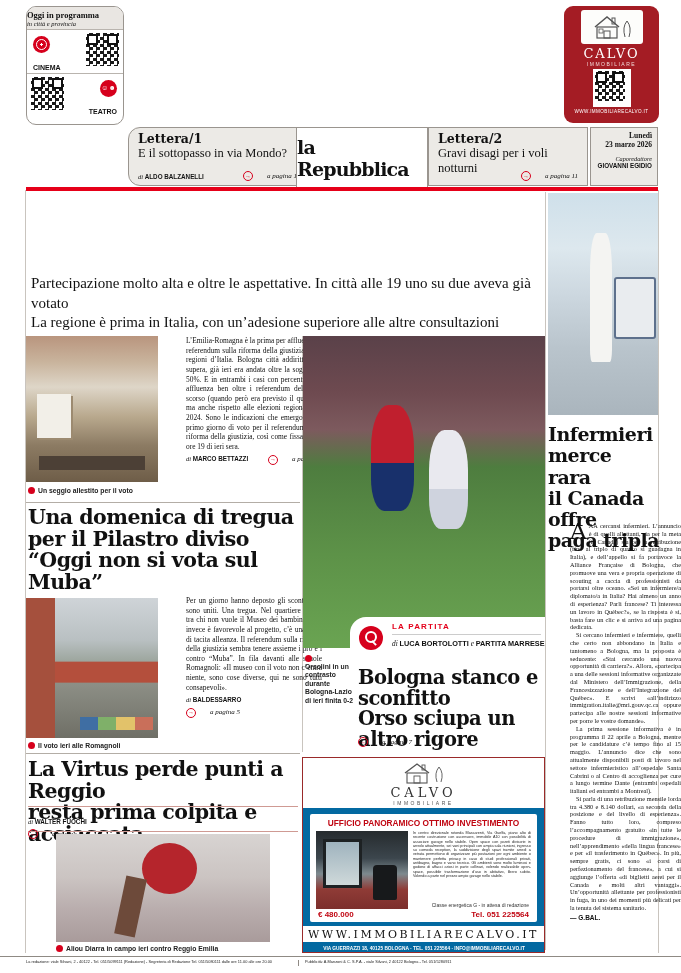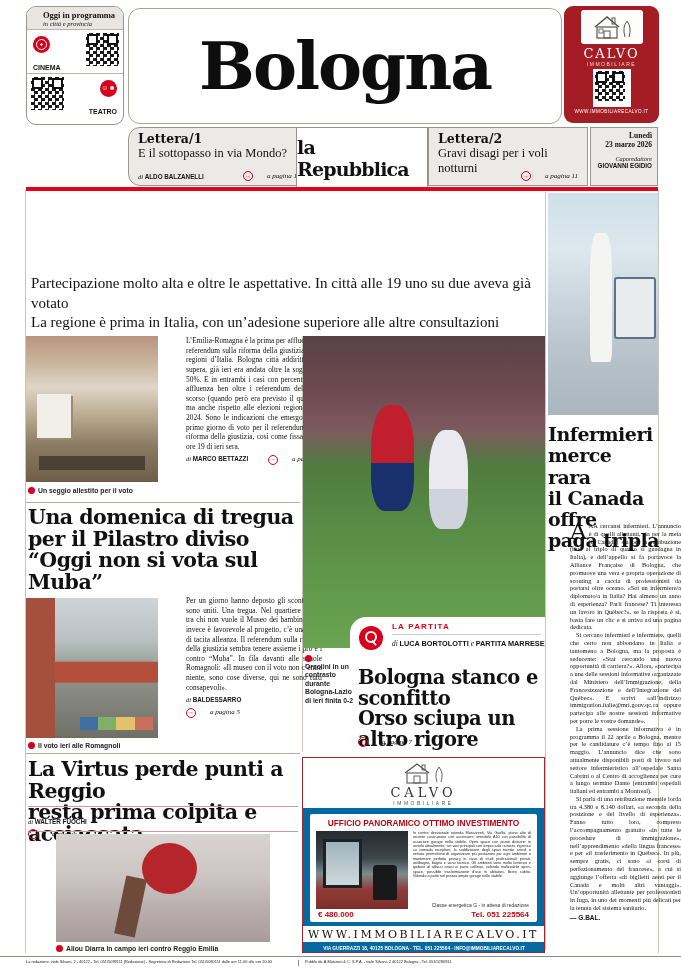--- a/index.html
+++ b/index.html
@@ -5,21 +5,21 @@
   html,body{margin:0;padding:0;background:#fff;}
   #paper{position:relative;width:681px;height:973px;background:#ffffff;overflow:hidden;
          font-family:"Liberation Serif",serif;color:#111;}
   .abs{position:absolute;}
   .pre{white-space:pre-line;}
   .just{text-align:justify;margin-left:22px;}
 
   
   .roundbox{border:1.5px solid #9a958f;border-radius:10px;background:#fff;}
   .program-box{left:26px;top:6px;width:96px;height:117px;overflow:hidden;}
-  .program-head{background:#e9e6e2;padding:3px 6px 2px 16px;border-bottom:1px solid #b9b4ae;}
+  .program-head{background:#e9e6e2;padding:3px 6px 2px 0;border-bottom:1px solid #b9b4ae;}
   .program-title{font-weight:bold;font-size:8.5px;}
   .program-sub{font-style:italic;font-size:6.5px;}
   .prog-row{position:relative;height:43px;}
   .prog-row + .prog-row{border-top:1px solid #b9b4ae;}
   .redcircle{position:absolute;width:17px;height:17px;border-radius:50%;background:#d6001c;
              display:flex;align-items:center;justify-content:center;color:#fff;}
   .reel-inner{width:9px;height:9px;border:1.5px solid #fff;border-radius:50%;
               background:radial-gradient(circle at center,#fff 0 1.2px,transparent 1.3px);}
   .masks{font-size:7px;line-height:7px;color:#fff;}
   .qr{background:repeating-conic-gradient(#1a1a1a 0% 25%, #ffffff 0% 50%) 0 0/7px 7px;position:absolute;}
@@ -181,23 +181,20 @@
     </div>
     <div class="prog-row">
       <div class="qr" style="left:4px;top:3px;width:33px;height:33px;"></div>
       <div class="redcircle" style="right:6px;top:6px;">
           <span class="masks">☺☻</span>
         </div>
       <div class="prog-label" style="right:6px;bottom:2px;">TEATRO</div>
     </div>
   </div>
 
-  <div class="abs masthead-box">
-    <div class="masthead">Bologna</div>
-  </div>
 
   <div class="abs calvo-top">
     <div class="calvo-housepanel">
       <svg width="50" height="28" viewBox="0 0 50 28">
         <polyline points="8,14 20,4 32,14" fill="none" stroke="#555" stroke-width="1.5"></polyline>
         <rect x="10" y="14" width="20" height="11" fill="none" stroke="#555" stroke-width="1.2"></rect>
         <rect x="17" y="18" width="6" height="7" fill="none" stroke="#555" stroke-width="1"></rect>
         <rect x="12" y="16" width="4" height="4" fill="none" stroke="#555" stroke-width="0.8"></rect>
         <rect x="25" y="5" width="3" height="6" fill="none" stroke="#555" stroke-width="1"></rect>
         <path d="M38 24 q-3 -10 2 -16 q5 6 2 16" fill="none" stroke="#555" stroke-width="1"></path>

